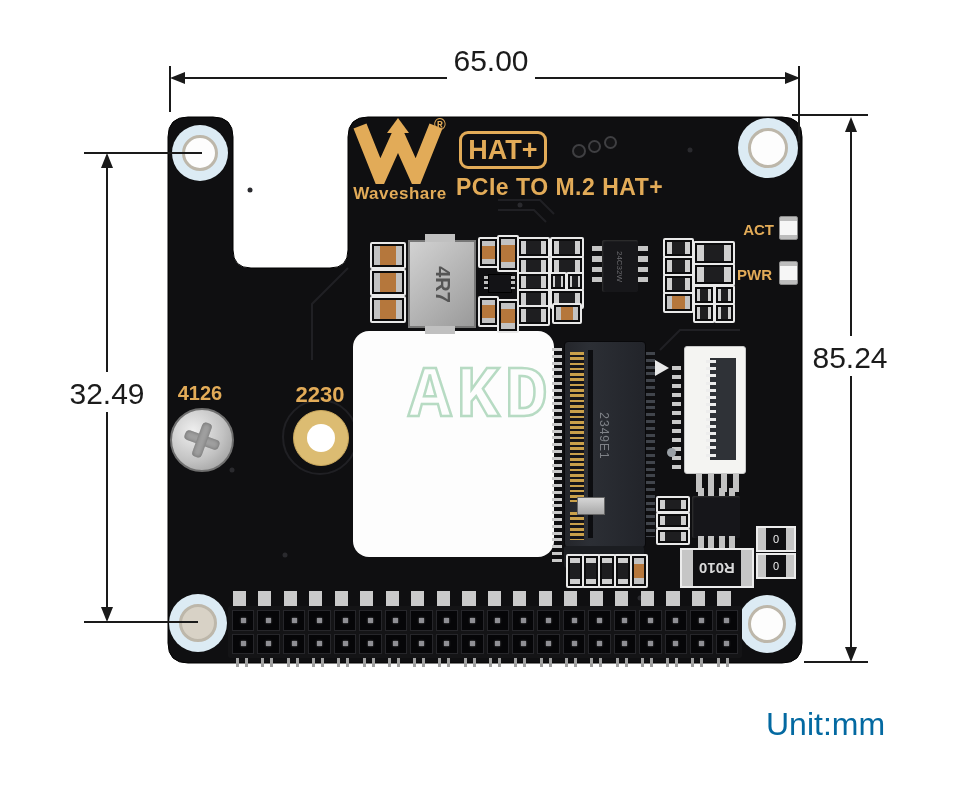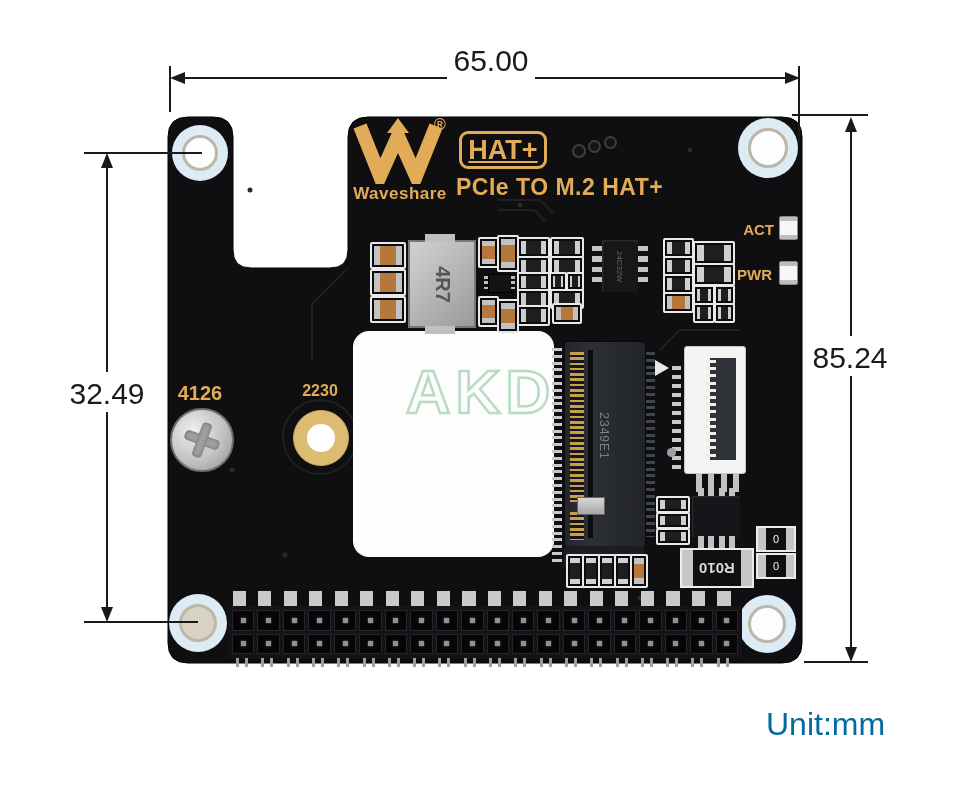--- a/index.html
+++ b/index.html
@@ -36,22 +36,22 @@
   .gpio-body{position:absolute;z-index:2;background:#141416;border-radius:2px;
              display:grid;grid-template-columns:repeat(20,1fr);grid-template-rows:repeat(2,1fr);
              gap:3px;padding:4px;box-sizing:border-box;}
   .pin-cell{background:#060608;border:1px solid #26262a;position:relative;}
   .pin-cell::after{content:"";position:absolute;left:50%;top:50%;width:5px;height:5px;
                    margin:-2.5px 0 0 -2.5px;background:#8f8f94;box-shadow:0 0 2px rgba(255,255,255,0.5);}
 
   .led{position:absolute;z-index:2;width:17px;height:22px;border:1px solid #8a8a8a;border-radius:2px;
        background:linear-gradient(180deg,#bdbdbd 0 18%,#f6f6f6 18% 82%,#bdbdbd 82%);}
 
-  .akd{position:absolute;z-index:2;font-size:62px;font-weight:bold;letter-spacing:5px;
-       color:#fdfdfd;-webkit-text-stroke:2.5px #b7dbc3;text-align:center;}
+  .akd{position:absolute;z-index:2;font-size:72px;font-weight:bold;letter-spacing:5px;
+       color:#fdfdfd;-webkit-text-stroke:2.5px #b7dbc3;text-align:center;font-family:Liberation Mono, monospace;}
 </style>
 </head>
 <body>
 
 <svg class="layer" width="960" height="790" viewBox="0 0 960 790">
 
   <path d="M 188,117 H 213 Q 233,117 233,137 V 250 Q 233,268 251,268 H 330 Q 348,268 348,250
            V 137 Q 348,117 368,117 H 782 Q 802,117 802,137 V 643 Q 802,663 782,663 H 188
            Q 168,663 168,643 V 137 Q 168,117 188,117 Z" fill="#0f0f11" stroke="#000000" stroke-width="1"></path>
 
@@ -117,34 +117,34 @@
 <div class="tick" style="left:84px;top:152px;width:118px;"></div>
 <div class="tick" style="left:84px;top:621px;width:114px;"></div>
 
 <svg class="comp" style="left:352px;top:118px;" width="92" height="66" viewBox="0 0 92 66">
   <path d="M8,8 L28,58 L46,18 L64,58 L84,8" stroke="#e2ab58" stroke-width="14" fill="none" stroke-linejoin="miter"></path>
   <polygon points="46,0 57,15 35,15" fill="#e2ab58"></polygon>
 </svg>
 <div class="comp gold" style="left:434px;top:116px;font-size:16px;">®</div>
 <div class="comp gold" style="left:350px;top:184px;width:100px;text-align:center;font-size:17px;letter-spacing:0.5px;">Waveshare</div>
 
-<div class="comp gold" style="left:459px;top:131px;width:82px;height:32px;border:3px solid #e2ab58;border-radius:9px;font-size:27px;text-align:center;line-height:32px;text-decoration:underline;">HAT+</div>
+<div class="comp gold" style="left:459px;top:131px;width:82px;height:32px;border:3px solid #e2ab58;border-radius:9px;font-size:27px;text-align:center;line-height:32px;">HAT+</div>
 <div class="comp gold" style="left:456px;top:174px;font-size:23px;letter-spacing:0.5px;">PCIe TO M.2 HAT+</div>
 
 <div class="comp" style="left:572px;top:144px;width:10px;height:10px;border:2px solid #3f3f42;border-radius:50%;background:#141416;"></div>
 <div class="comp" style="left:588px;top:140px;width:9px;height:9px;border:2px solid #3f3f42;border-radius:50%;background:#141416;"></div>
 <div class="comp" style="left:604px;top:136px;width:9px;height:9px;border:2px solid #3f3f42;border-radius:50%;background:#141416;"></div>
 
 <div class="comp gold" style="left:728px;top:221px;width:46px;text-align:right;font-size:15px;">ACT</div>
 <div class="comp gold" style="left:726px;top:266px;width:46px;text-align:right;font-size:15px;">PWR</div>
 <div class="led" style="left:779px;top:216px;"></div>
 <div class="led" style="left:779px;top:261px;"></div>
 
 <div class="comp gold" style="left:170px;top:382px;width:60px;text-align:center;font-size:20px;">4126</div>
-<div class="comp gold" style="left:293px;top:382px;width:54px;text-align:center;font-size:16px;">2230</div>
+<div class="comp gold" style="left:293px;top:382px;width:54px;text-align:center;font-size:22px;">2230</div>
 <div class="comp" style="left:170px;top:408px;width:60px;height:60px;border-radius:50%;border:2px solid #6f6f6f;background:radial-gradient(circle at 35% 35%,#efefef,#c2c2c2 55%,#909090);">
   <div class="abs" style="left:50%;top:50%;width:36px;height:10px;margin:-5px 0 0 -18px;background:#a0a0a0;border-radius:4px;transform:rotate(20deg);box-shadow:inset 0 0 4px #6a6a6a;"></div>
   <div class="abs" style="left:50%;top:50%;width:10px;height:36px;margin:-18px 0 0 -5px;background:#a0a0a0;border-radius:4px;transform:rotate(20deg);box-shadow:inset 0 0 4px #6a6a6a;"></div>
 </div>
 <div class="comp" style="left:293px;top:410px;width:54px;height:54px;border-radius:50%;background:#dcbc72;border:1px solid #c9a75c;display:flex;align-items:center;justify-content:center;">
   <div style="width:28px;height:28px;border-radius:50%;background:#ffffff;"></div>
 </div>
 
 <div class="comp" style="left:353px;top:331px;width:201px;height:226px;background:#fdfdfd;border-radius:16px;"></div>
 <div class="akd" style="left:398px;top:356px;width:165px;">AKD</div>

